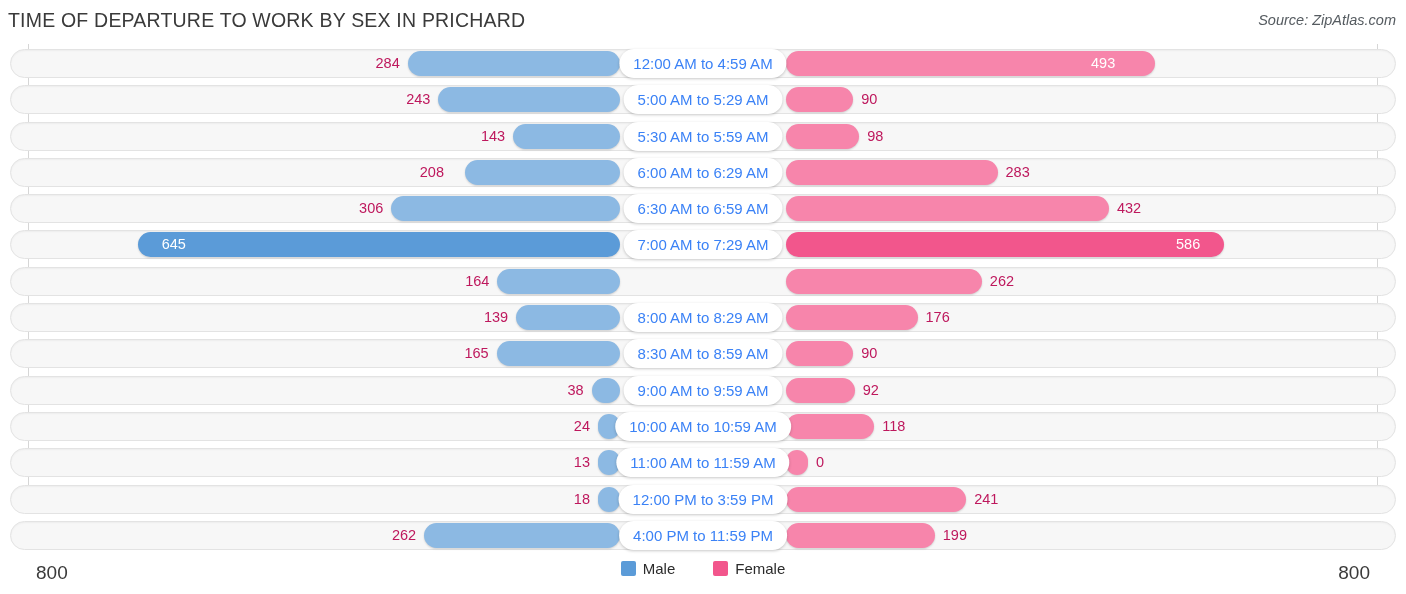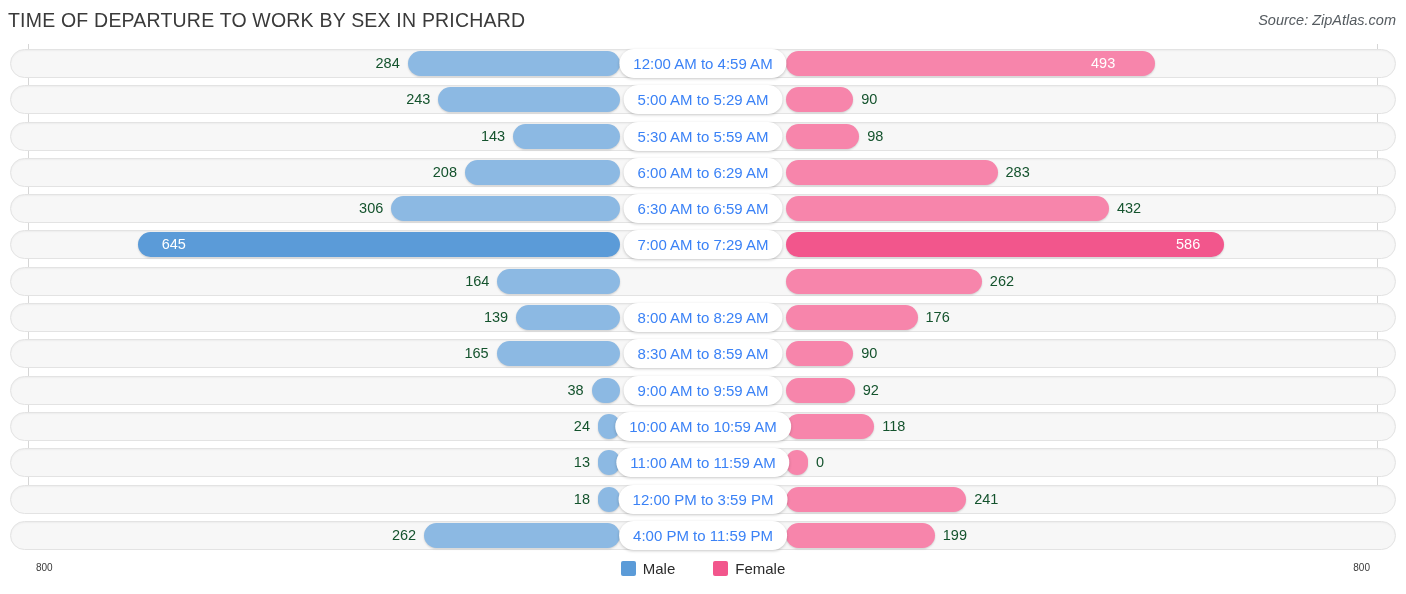--- a/index.html
+++ b/index.html
@@ -114,21 +114,21 @@
   }
   .bar.female.hl { background: #f2568c; }
 
   
   .val {
     position: absolute;
     top: 0;
     height: 25px;
     line-height: 25px;
     font-size: 14.5px;
-    color: #14532d;
+    color: #be185d;
     white-space: nowrap;
   }
   .val.male-out   { right: 88px; }
   .val.female-out { left: 88px; }
   .val.inside {
     color: #ffffff;
   }
 
   
   .cat {
@@ -152,21 +152,21 @@
   
   .footer {
     position: absolute;
     left: 0; right: 0;
     top: 552px;
     height: 42px;
   }
   .axis-end {
     position: absolute;
     top: 10px;
-    font-size: 10px;
+    font-size: 19px;
     color: #3a3a3a;
   }
   .axis-end.l { left: 36px; }
   .axis-end.r { right: 36px; }
 
   .legend {
     position: absolute;
     left: 0; right: 0;
     top: 8px;
     display: flex;
@@ -236,21 +236,21 @@
           <div class="half right">
             <div class="bar female" style="width: 73.255px;"></div>
             <div class="val female-out" style="left: 164.255px;">98</div>
           </div>
           <div class="cat">5:30 AM to 5:59 AM</div>
         </div>
         <div class="row">
           <div class="track"></div>
           <div class="half left">
             <div class="bar male" style="width: 155.48px;"></div>
-            <div class="val male-out" style="right: 246px;">208</div>
+            <div class="val male-out" style="right: 259px;">208</div>
           </div>
           <div class="half right">
             <div class="bar female" style="width: 211.542px;"></div>
             <div class="val female-out" style="left: 302.543px;">283</div>
           </div>
           <div class="cat">6:00 AM to 6:29 AM</div>
         </div>
         <div class="row">
           <div class="track"></div>
           <div class="half left">

